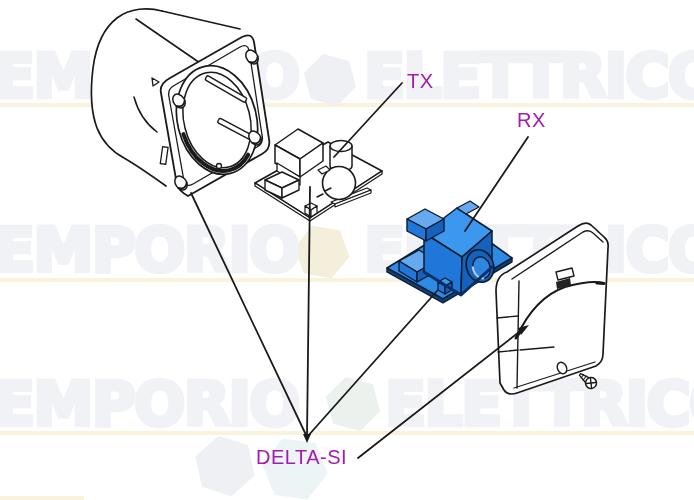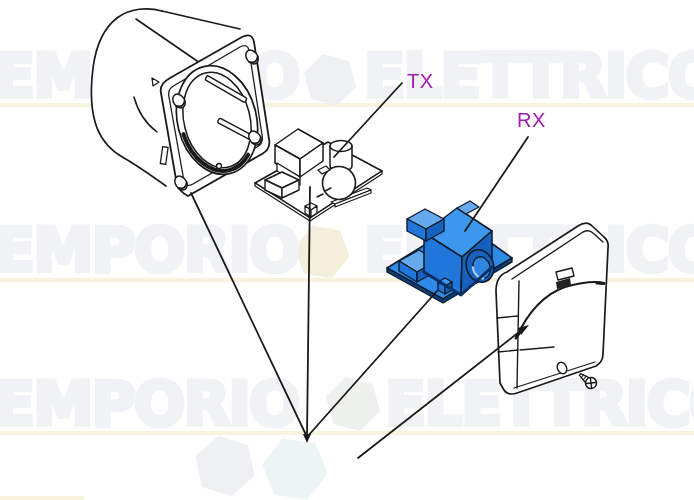--- a/index.html
+++ b/index.html
@@ -190,13 +190,14 @@
       <path d="M 310 187 L 307 437"></path>
       <path d="M 437 291 L 307 437"></path>
       <path d="M 358 458 L 523 329"></path>
     </g>
     <polygon points="303,434 311,434 307,443" fill="#1a1a1a"></polygon>
     <polygon points="529,325 521,335 518,328" fill="#1a1a1a"></polygon>
   </svg>
 
   <div class="label" style="left:407px;top:70px;">TX</div>
   <div class="label" style="left:517px;top:109px;">RX</div>
+  <div class="label" style="left:256px;top:446px;">DELTA-SI</div>
 </div>
 
 </body></html>

